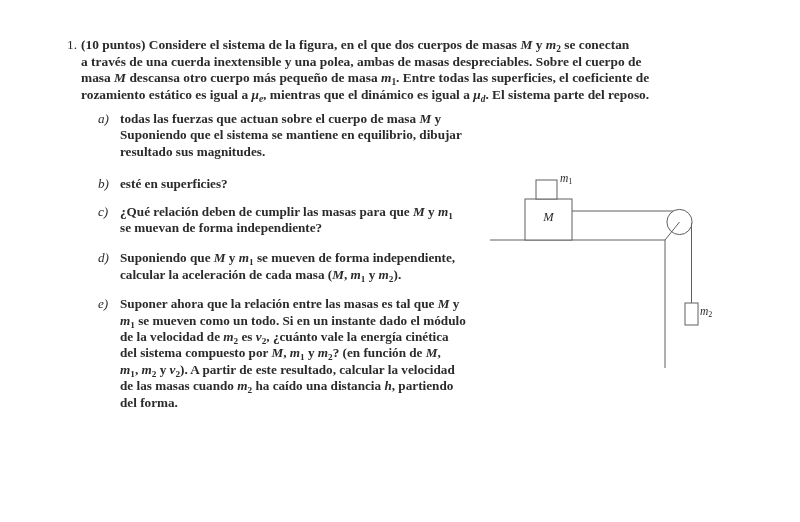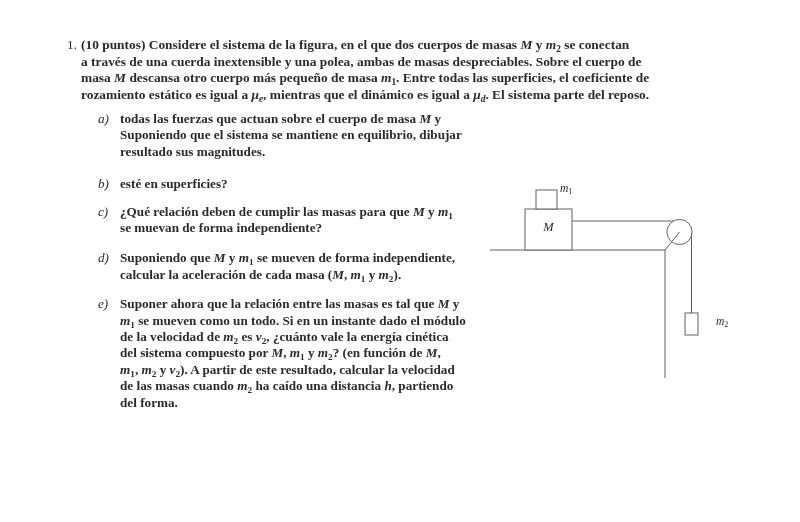--- a/index.html
+++ b/index.html
@@ -21,30 +21,30 @@
   }
   .item { position:relative; }
   .item-label { position:absolute; left:-22px; top:0; font-style:italic; }
   .item:nth-child(1) { margin-bottom:16px; }
   .item:nth-child(2) { margin-bottom:11px; }
   .item:nth-child(3) { margin-bottom:14px; }
   .item:nth-child(4) { margin-bottom:13px; }
   i.mi { font-style:italic; }
   sub { font-size:0.7em; vertical-align:-0.28em; line-height:0; }
   sub i { font-style:italic; }
-  .figure { position:absolute; left:480px; top:175px; width:250px; height:210px; }
+  .figure { position:absolute; left:480px; top:165px; width:250px; height:210px; }
   .figure svg { position:absolute; left:0; top:0; }
   .figure svg line, .figure svg circle, .figure svg rect {
     stroke:#606060; stroke-width:1; fill:none;
   }
   .figure svg circle, .figure svg rect { fill:#ffffff; }
   .fig-label { position:absolute; font-size:11.5px; line-height:13px; color:#2b2b2b; }
   .fig-label-M  { left:45px; top:46px; width:47px; text-align:center; font-size:12.5px; }
   .fig-label-m1 { left:80px; top:7px; }
-  .fig-label-m2 { left:220px; top:140px;padding-left:16px; }
+  .fig-label-m2 { left:220px; top:140px; }
 </style>
 </head>
 <body>
 
 <div class="page">
 
   <div class="statement-wrap">
     <span class="problem-number">1.</span>
     <div>
         <div class="tline jl">(10 puntos) Considere el sistema de la figura, en el que dos cuerpos de masas <i class="mi">M</i> y <i class="mi">m</i><sub>2</sub> se conectan</div>

